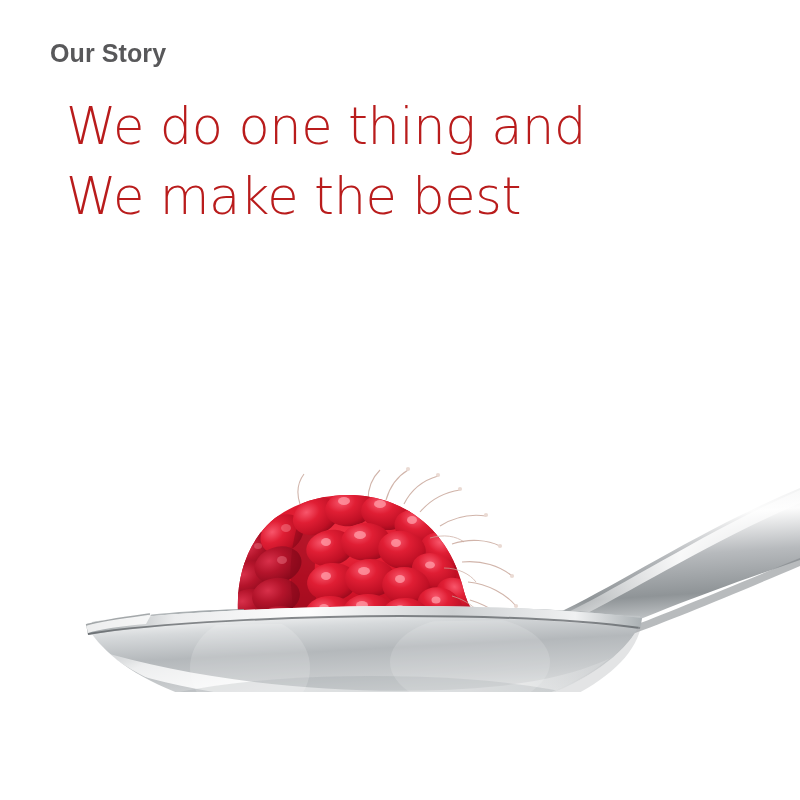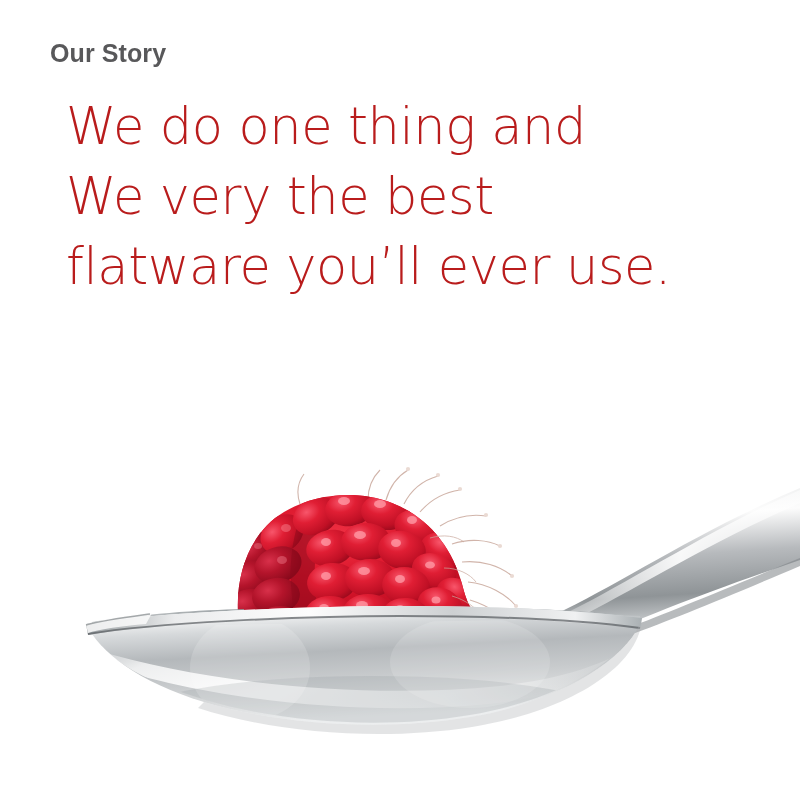--- a/index.html
+++ b/index.html
@@ -6,21 +6,21 @@
     margin: 0;
     padding: 0;
     background: #ffffff;
   }
   body {
     font-family: "Liberation Sans", sans-serif;
   }
   #page {
     position: relative;
     width: 800px;
-    height: 800px;
+    height: 692px;
     background: #ffffff;
     overflow: hidden;
   }
 
   
   .text-block {
     position: absolute;
     left: 50px;
     top: 38px;
     width: 700px;
@@ -67,22 +67,21 @@
 <body>
 
 <div id="page">
 
   <div class="text-block">
 
     <div class="eyebrow">Our Story</div>
 
     <div class="headline">
       <span class="hl-line">We do one thing and</span>
-      <span class="hl-line">We very the best</span>
-      <span class="hl-line">flatware you’ll ever use.</span>
+      <span class="hl-line">We make the best</span>
     </div>
 
   </div>
 
   <div class="photo">
     <svg viewBox="0 0 800 400" xmlns="http://www.w3.org/2000/svg">
       <defs>
 
         <linearGradient id="bowlGrad" x1="0" y1="0" x2="0.25" y2="1">
           <stop offset="0" stop-color="#f2f3f4"></stop>

